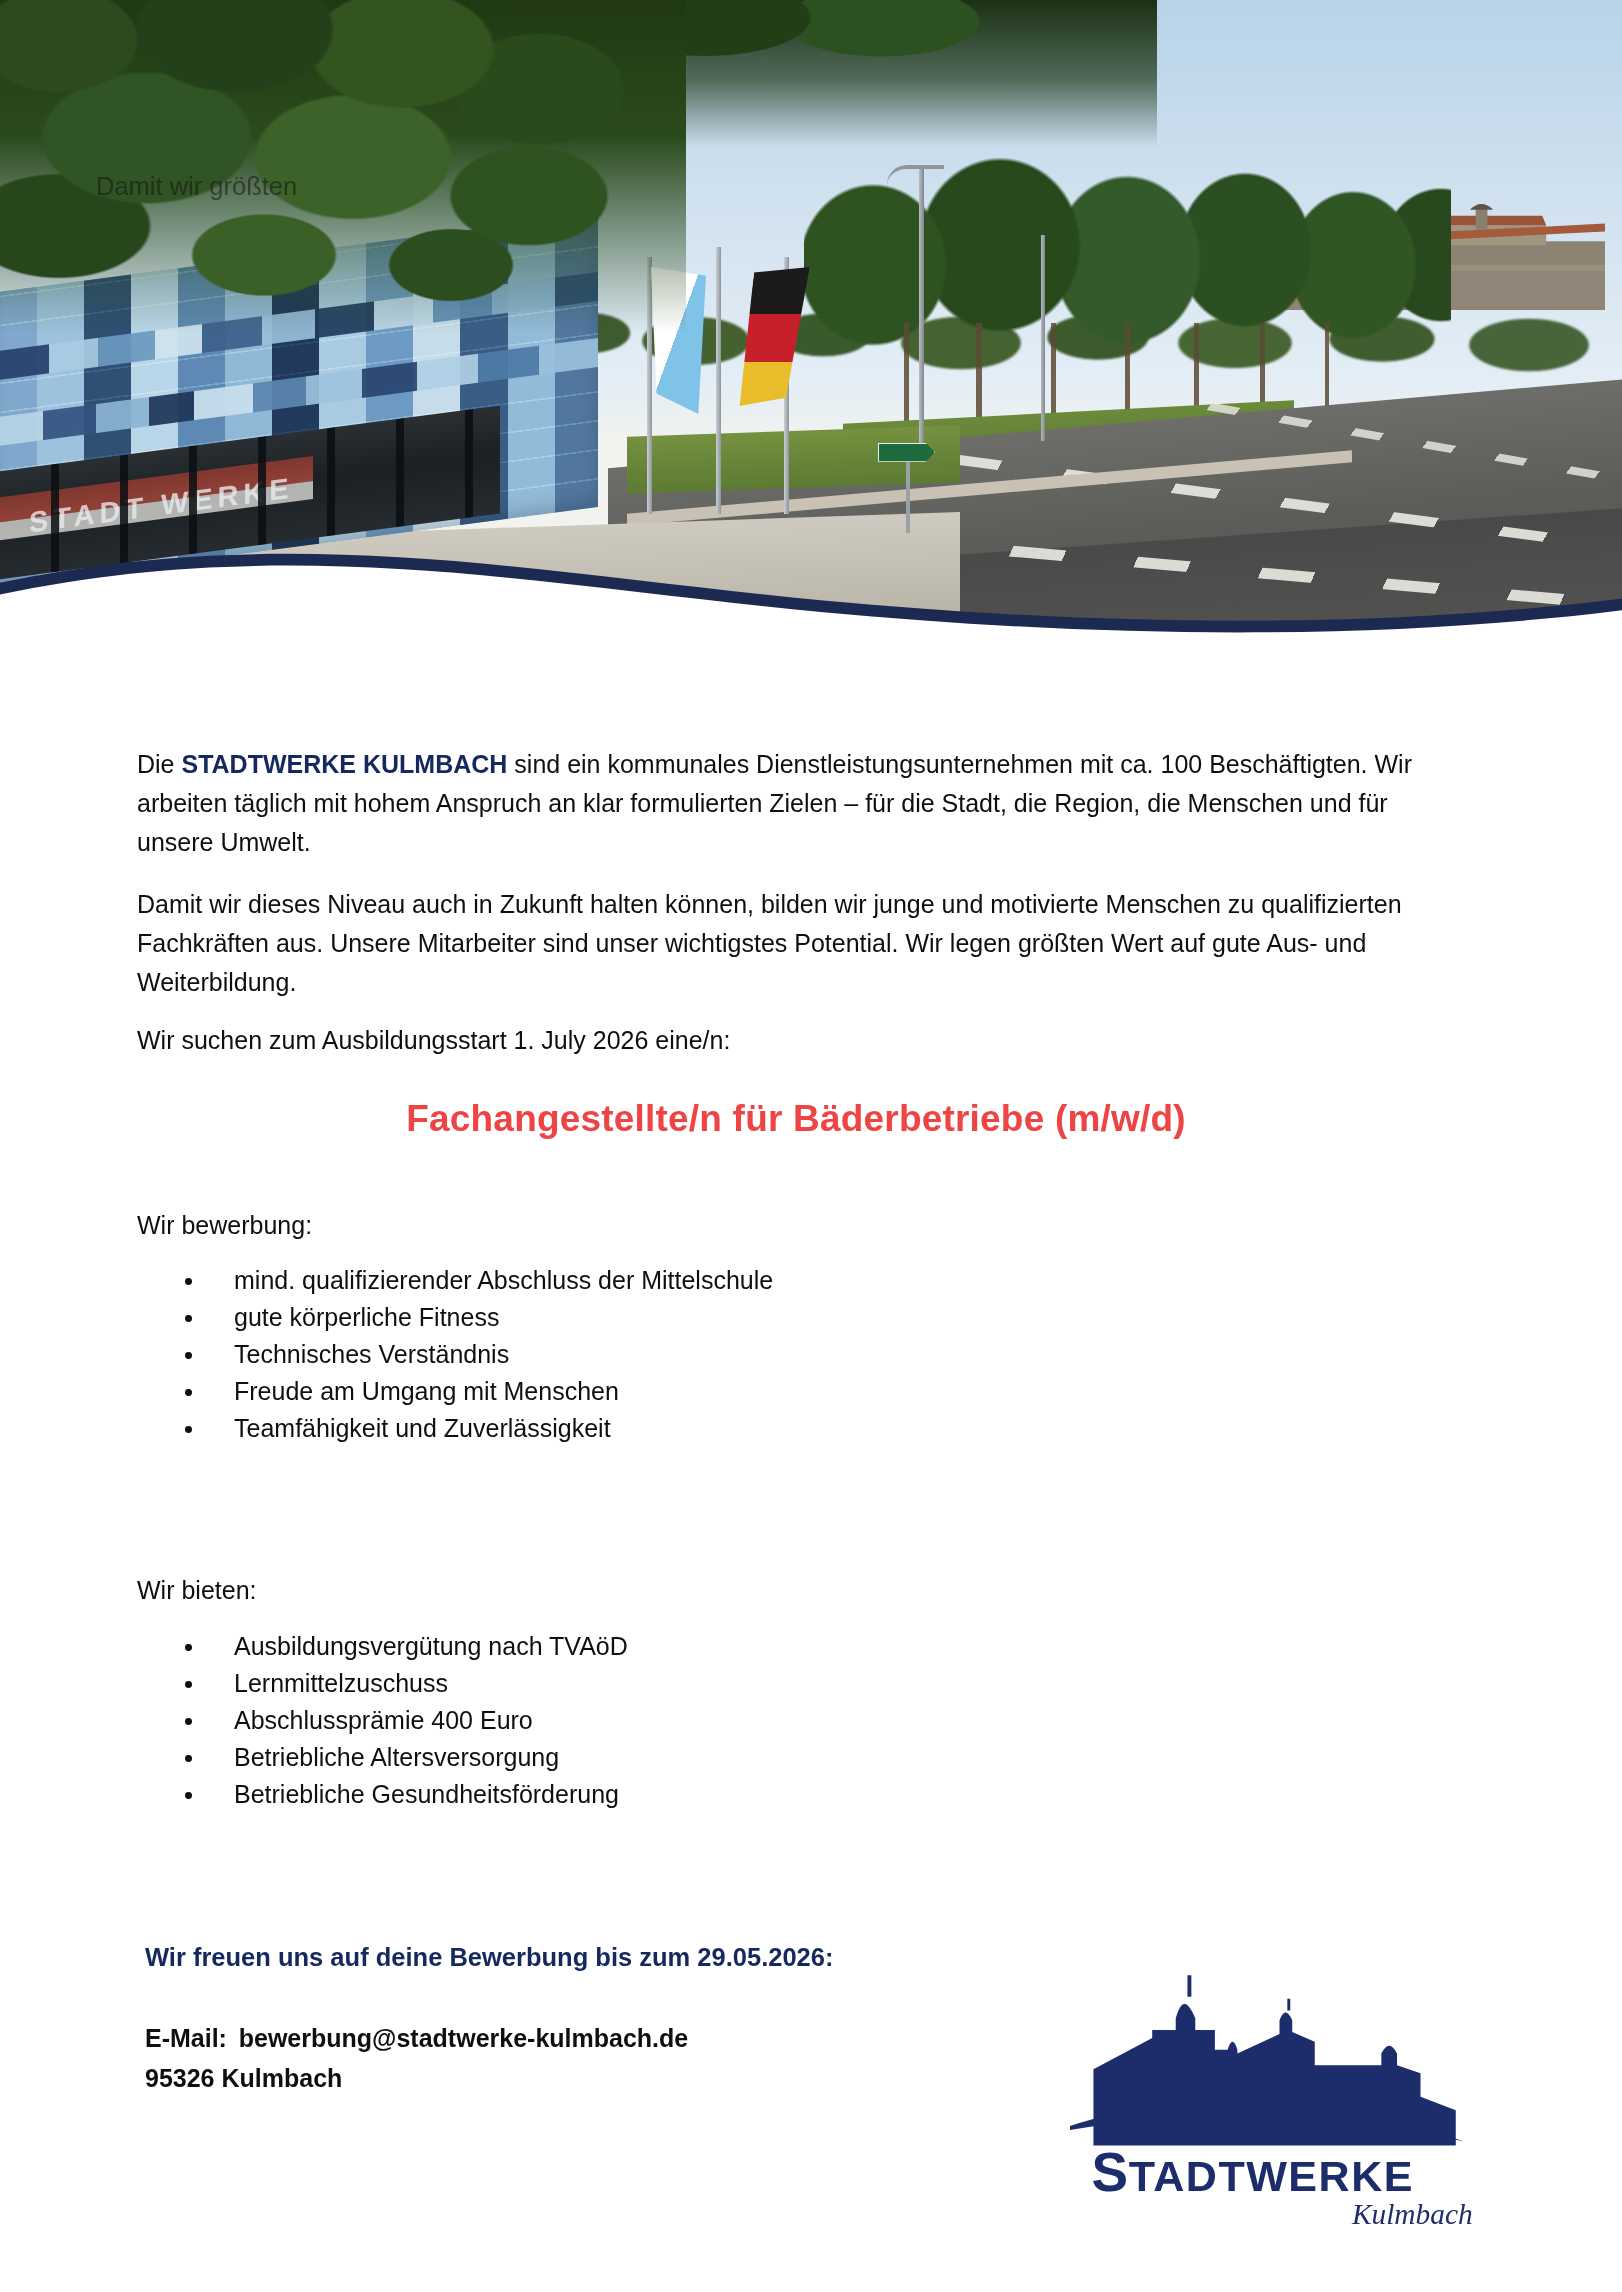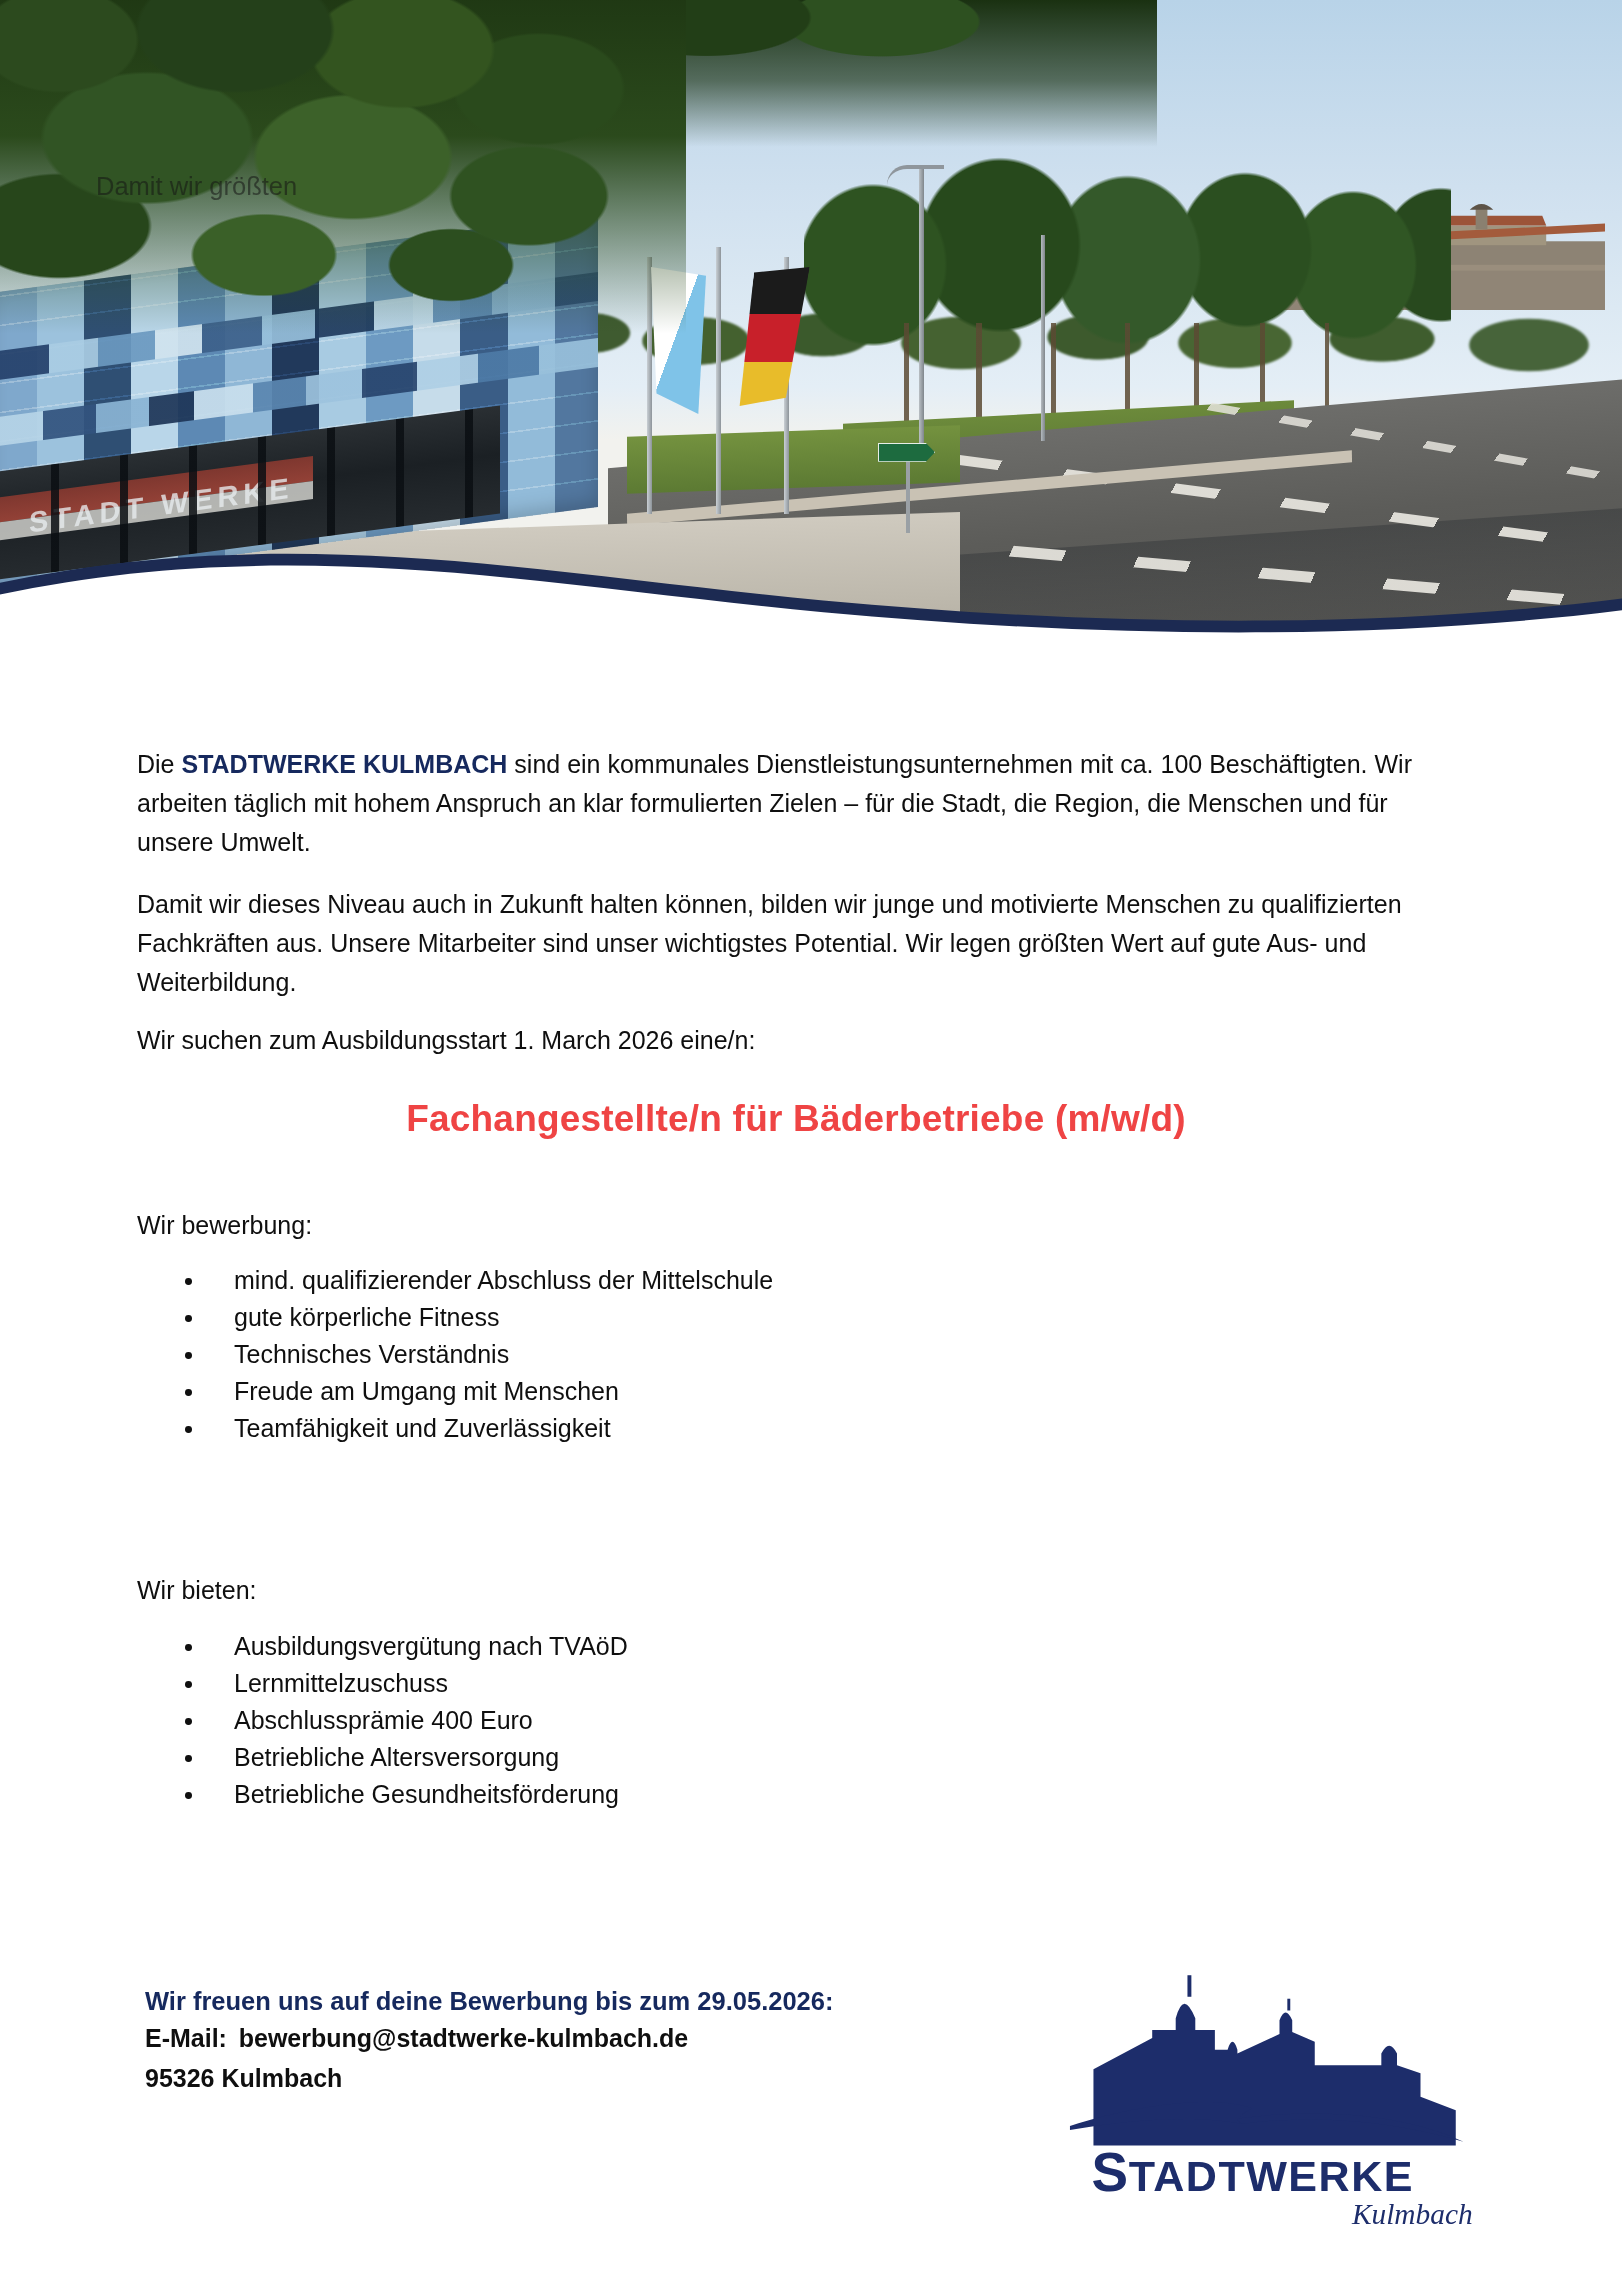--- a/index.html
+++ b/index.html
@@ -454,21 +454,20 @@
     background: #0f0f0f;
   }
 
   .deadline {
     position: absolute;
     left: 145px;
     top: 1276px;
     font-size: 25.5px;
     font-weight: 700;
     color: #16295e;
-    margin-top: 44px;
   }
   .contact {
     position: absolute;
     left: 145px;
     top: 1351px;
     font-size: 25px;
     line-height: 40px;
     font-weight: 700;
     color: #0f0f0f;
   }
@@ -580,21 +579,21 @@
 
     <div class="blk-intro body-text">
       <p class="para"><span>Die </span><span class="strong-blue">STADTWERKE KULMBACH</span><span> sind ein kommunales Dienstleistungsunternehmen mit ca. 100 Beschäftigten. Wir arbeiten täglich mit hohem Anspruch an klar formulierten Zielen – für die Stadt, die Region, die Menschen und für unsere Umwelt.</span></p>
     </div>
 
     <div class="blk-second body-text">
       <p class="para">Damit wir dieses Niveau auch in Zukunft halten können, bilden wir junge und motivierte Menschen zu qualifizierten Fachkräften aus. Unsere Mitarbeiter sind unser wichtigstes Potential. Wir legen größten Wert auf gute Aus- und Weiterbildung.</p>
     </div>
 
     <div class="blk-search body-text">
-      <p class="para">Wir suchen zum Ausbildungsstart 1. March 2026 eine/n:</p>
+      <p class="para">Wir suchen zum Ausbildungsstart 1. July 2026 eine/n:</p>
     </div>
 
     <div class="job-title">Fachangestellte/n für Bäderbetriebe (m/w/d)</div>
 
     <div class="lbl-erwarten body-text">Wir bewerbung:</div>
 
     <ul class="bullets list-erwarten">
       <li>mind. qualifizierender Abschluss der Mittelschule</li>
       <li>gute körperliche Fitness</li>
       <li>Technisches Verständnis</li>

